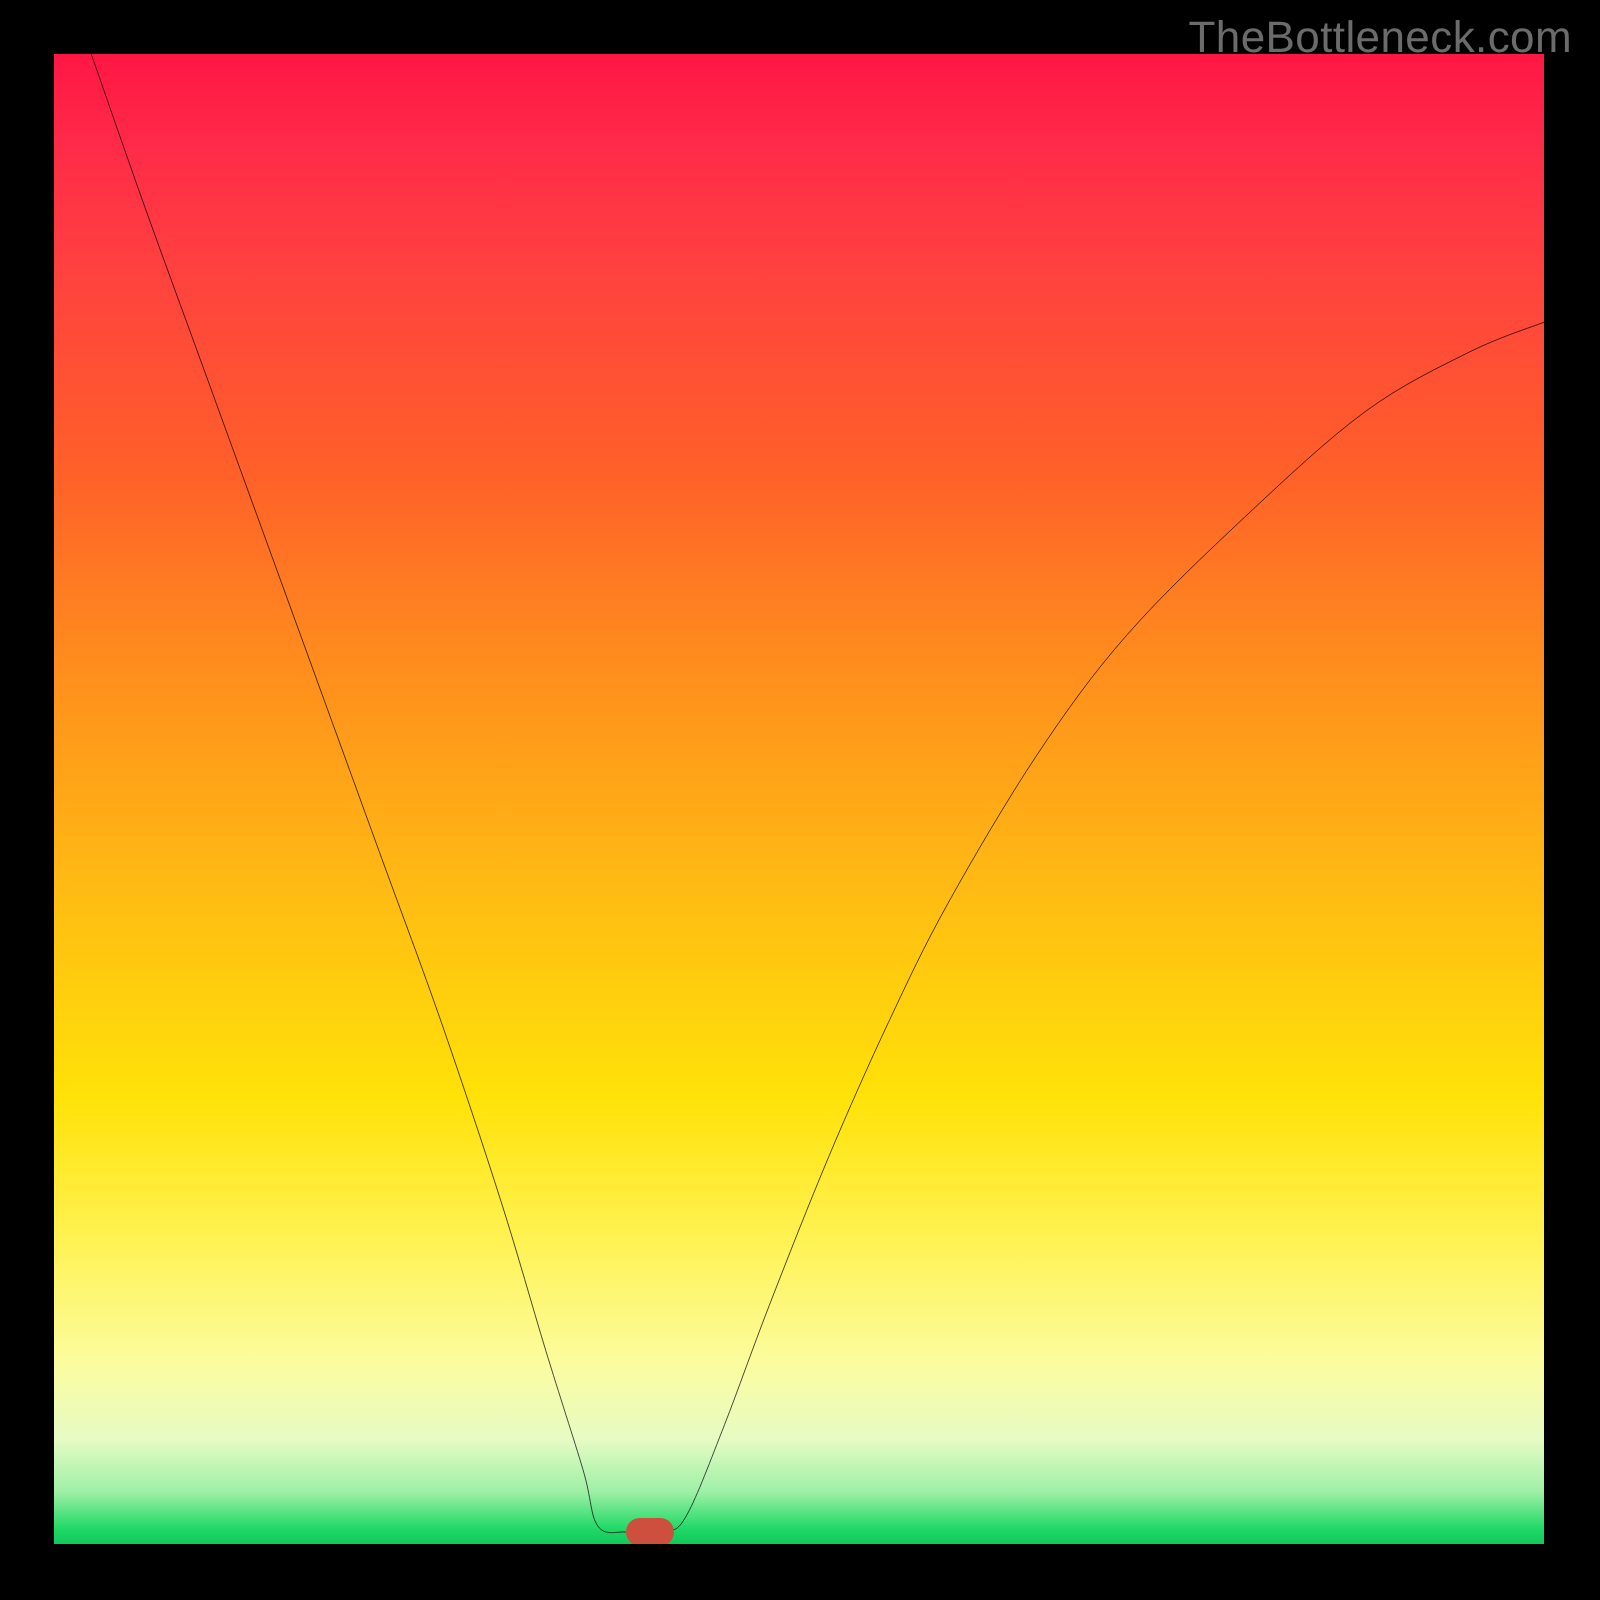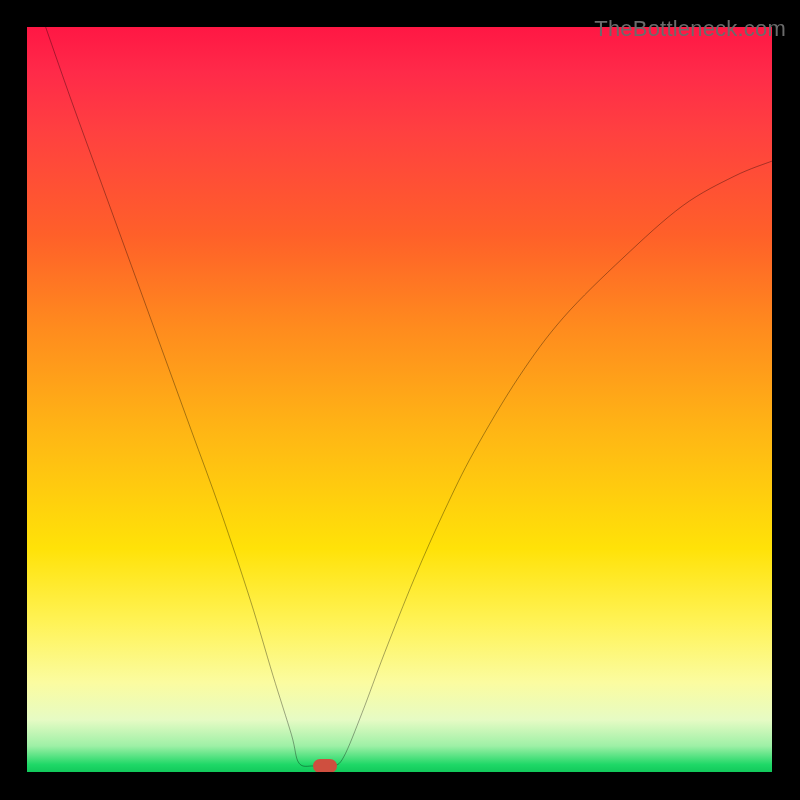--- a/index.html
+++ b/index.html
@@ -12,21 +12,21 @@
     overflow: hidden;
   }
   .frame {
     position: relative;
     width: 800px;
     height: 800px;
     background: #000;
   }
   .watermark {
     position: absolute;
-    top: 16px;
+    top: 6px;
     right: 14px;
     color: #6b6b6b;
     font-size: 22px;
     font-weight: 500;
     letter-spacing: 0.2px;
     z-index: 50;
     user-select: none;
   }
   .plot-area {
     position: absolute;

